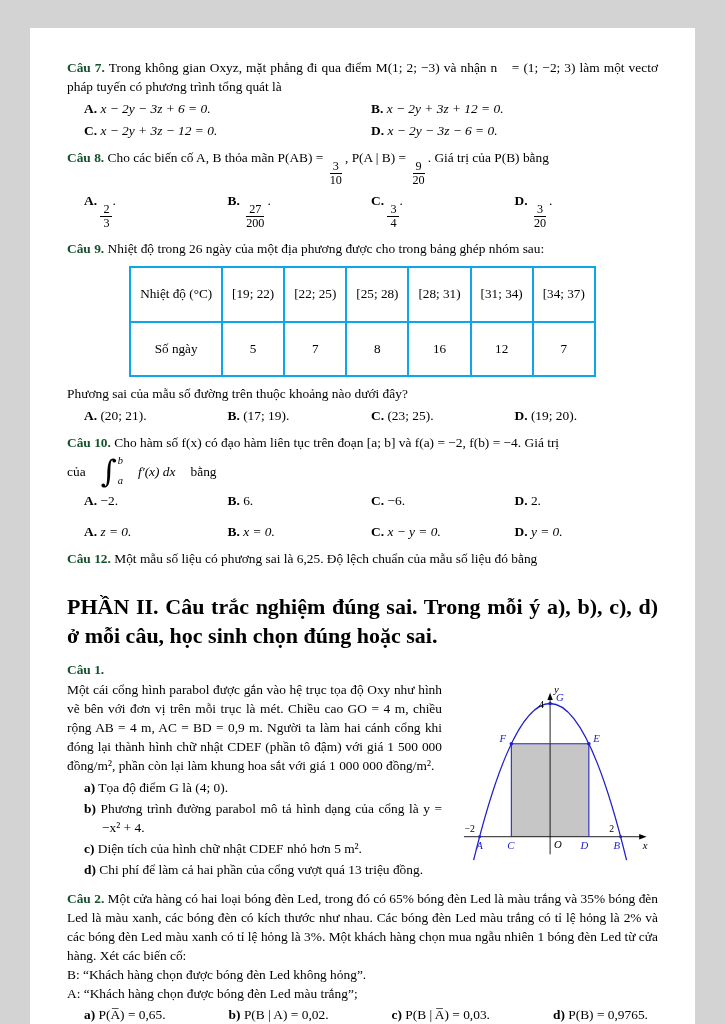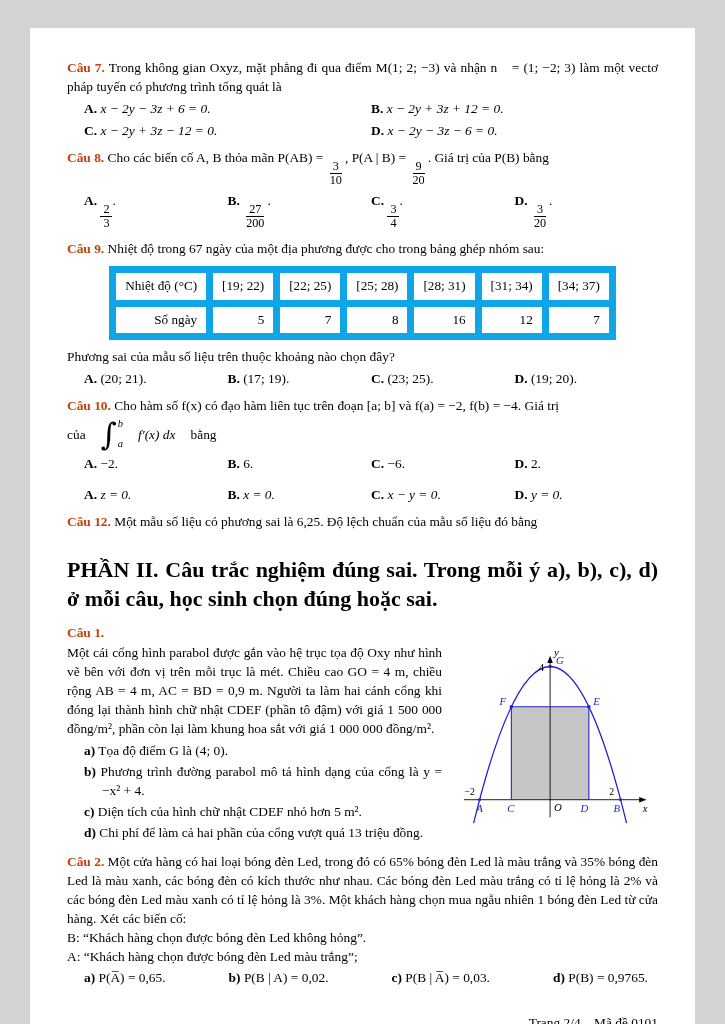--- a/index.html
+++ b/index.html
@@ -1,36 +1,36 @@
 <!DOCTYPE html>
 <html><head>
 <meta charset="utf-8">
 <style>
   html,body{margin:0;padding:0;}
   body{background:#d3d3d3;font-family:"Liberation Serif","DejaVu Serif",serif;color:#000;}
   .page{width:665px;min-height:968px;margin:28px auto;background:#fff;box-sizing:border-box;
         padding:30px 37px 22px;font-size:13.4px;line-height:1.42;display:flex;flex-direction:column;}
   .q{margin:0 0 8px 0;}
   .jp{text-align:justify;}
-  .qlabel{color:#c2410c;font-weight:700;}
+  .qlabel{color:#14532d;font-weight:700;}
   .qlabel.block{display:block;margin-bottom:1px;}
   .letter{font-weight:700;}
   .mi{font-style:italic;}
   .opts{display:grid;padding-left:17px;margin-top:3px;row-gap:3px;}
   .opts.four{grid-template-columns:repeat(4,1fr);}
   .opts.two{grid-template-columns:1fr 1fr;}
   .opt{white-space:nowrap;}
   
   .frac{display:inline-flex;flex-direction:column;align-items:center;vertical-align:-0.62em;
         line-height:1.12;font-size:12.2px;}
   .fnum{padding:0 3px;border-bottom:1px solid #000;}
   .fden{padding:0 3px;}
   
   .gtable{border-collapse:collapse;margin:8px auto 7px;font-size:13.2px;}
-  .gtable td{border:7px solid #0ea5e9;padding:4px 9px;text-align:right;}
+  .gtable td{border:2px solid #0ea5e9;padding:17px 9px;text-align:center;}
   
   .int-line{display:flex;align-items:center;gap:15px;margin:2px 0 3px 0;}
   .int-wrap{display:inline-flex;align-items:center;}
   .int-sign{font-size:31px;line-height:1;font-family:"DejaVu Serif",serif;}
   .int-limits{display:inline-flex;flex-direction:column;justify-content:space-between;height:34px;
               font-size:10.5px;font-style:italic;margin-left:1px;}
   
   .p2head{font-weight:700;font-size:22px;line-height:1.32;margin:16px 0 10px 0;text-align:justify;}
   .fig{float:right;width:206px;margin:2px 0 2px 10px;}
   .items{margin-top:3px;}
@@ -91,21 +91,21 @@
       <div class="opt"><span class="letter">D.</span> <span class="frac">
             <span class="fnum">3</span>
             <span class="fden">20</span>
           </span><span>.</span></div>
     </div>
   </div>
 
   <div class="q">
     <div class="jp">
       <span class="qlabel">Câu 9.</span>
-      <span>Nhiệt độ trong 67 ngày của một địa phương được cho trong bảng ghép nhóm sau:</span>
+      <span>Nhiệt độ trong 26 ngày của một địa phương được cho trong bảng ghép nhóm sau:</span>
     </div>
     <table class="gtable">
       <tbody>
           <tr>
         <td>Nhiệt độ (°C)</td>
         <td>[19; 22)</td>
         <td>[22; 25)</td>
         <td>[25; 28)</td>
         <td>[28; 31)</td>
         <td>[31; 34)</td>
@@ -115,21 +115,21 @@
         <td>Số ngày</td>
         <td>5</td>
         <td>7</td>
         <td>8</td>
         <td>16</td>
         <td>12</td>
         <td>7</td>
       </tr>
     </tbody>
       </table>
-    <div>Phương sai của mẫu số liệu trên thuộc khoảng nào chọn đây?</div>
+    <div>Phương sai của mẫu số đường trên thuộc khoảng nào dưới đây?</div>
     <div class="opts four">
       <div class="opt"><span class="letter">A.</span> <span>(20; 21).</span></div>
       <div class="opt"><span class="letter">B.</span> <span>(17; 19).</span></div>
       <div class="opt"><span class="letter">C.</span> <span>(23; 25).</span></div>
       <div class="opt"><span class="letter">D.</span> <span>(19; 20).</span></div>
     </div>
   </div>
 
   <div class="q">
     <div class="jp">

